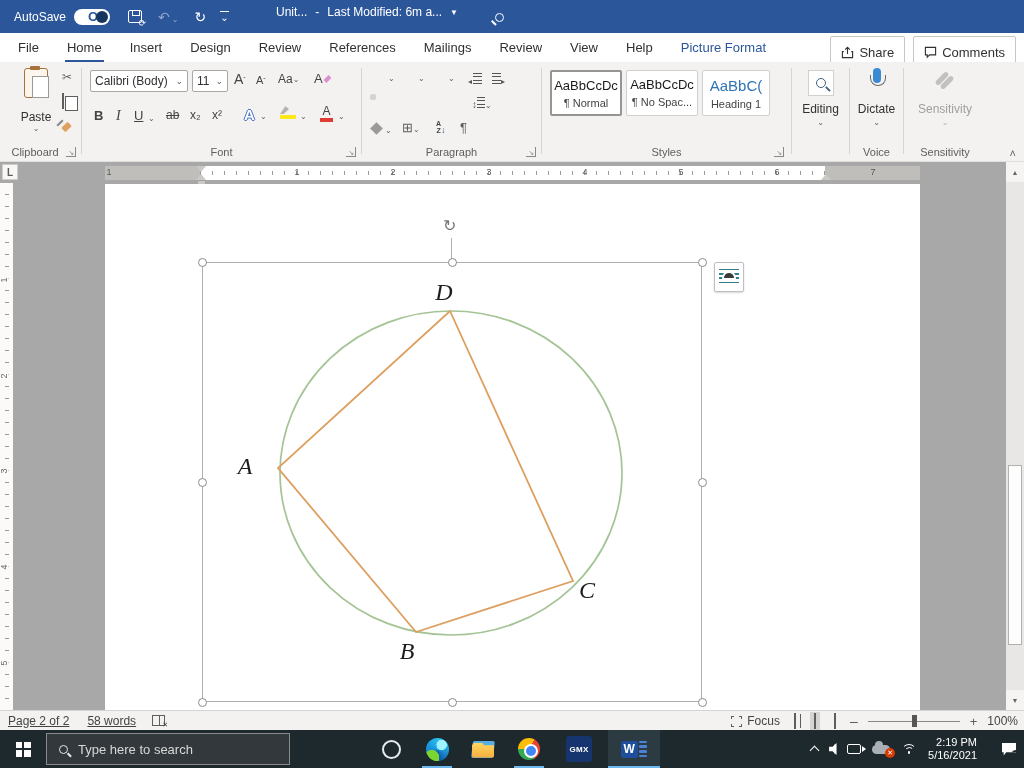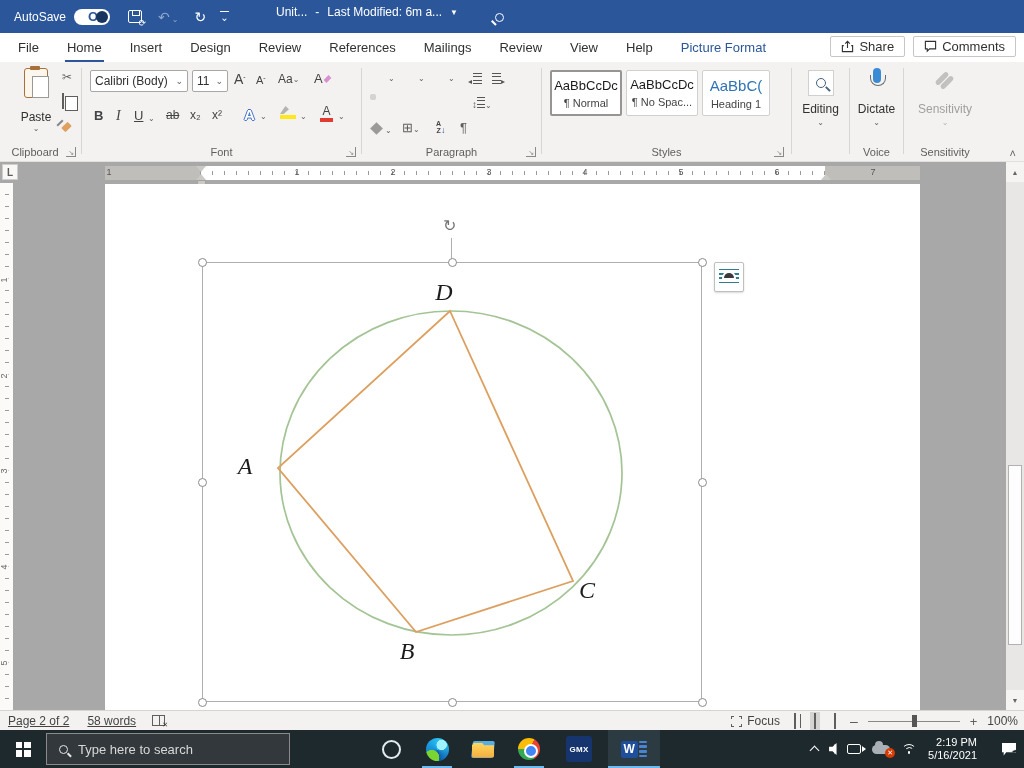--- a/index.html
+++ b/index.html
@@ -32,21 +32,21 @@
   .ribbonopts::after { content:"ˆ"; position:absolute; left:3px; top:-2px; font-size:9px; color:#fff; }
   .restore-ic { width:9px; height:9px; border:1.2px solid #fff; position:relative; }
   .restore-ic::before { content:""; position:absolute; left:2px; top:-4px; width:9px; height:9px; border:1.2px solid #fff; border-left:none; border-bottom:none; }
 
   
   .tabrow { position:absolute; left:0; top:33px; width:1024px; height:29px; background:#fff; display:flex; align-items:center; font-size:13px; color:#323130; }
   .rtab { padding:4px 14px; height:29px; display:flex; align-items:center; position:relative; }
   .rtab.active::after { content:""; position:absolute; left:12px; right:12px; bottom:0; height:2.5px; background:#2b579a; }
   .rtab.contextual { color:#2b579a; }
   .tabrow-right { position:absolute; right:8px; top:3px; display:flex; gap:8px; }
-  .pillbtn { display:flex; align-items:center; gap:5px; border:1px solid #c8c6c4; border-radius:2px; padding:2px 10px; font-size:13px; color:#323130; background:#fff; }
+  .pillbtn { display:flex; align-items:center; gap:5px; border:1px solid #c8c6c4; border-radius:2px; padding:8px 10px; font-size:13px; color:#323130; background:#fff; }
 
   
   .ribbon { position:absolute; left:0; top:62px; width:1024px; height:100px; background:#f3f2f1; border-bottom:1px solid #e1dfdd; font-size:12px; color:#323130; }
   .vsep { position:absolute; top:6px; width:1px; height:86px; background:#d8d6d4; }
   .grouplabel { position:absolute; bottom:3px; font-size:11px; color:#605e5c; width:100%; text-align:center; }
   .launcher { position:absolute; bottom:4px; width:10px; height:10px; border-right:1px solid #8a8886; border-bottom:1px solid #8a8886; }
   .launcher::after { content:"↘"; position:absolute; right:1px; bottom:0px; font-size:7px; color:#8a8886; line-height:7px; }
   .combo { background:#fff; border:1px solid #a9a7a5; height:22px; display:flex; align-items:center; justify-content:space-between; padding:0 4px; border-radius:2px; }
   .combo .cc { font-size:9px; color:#605e5c; }
   .ribbtn { display:flex; align-items:center; justify-content:center; color:#444; }

